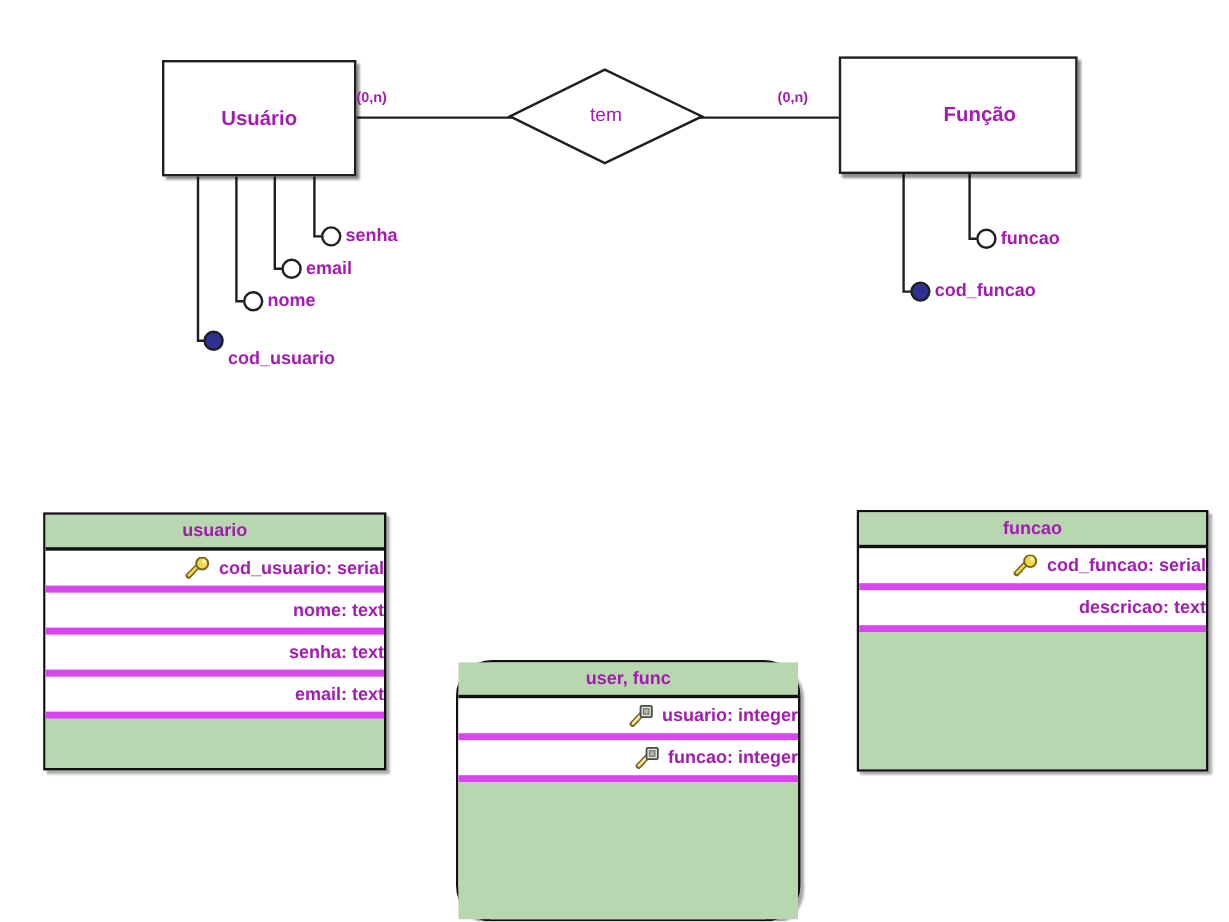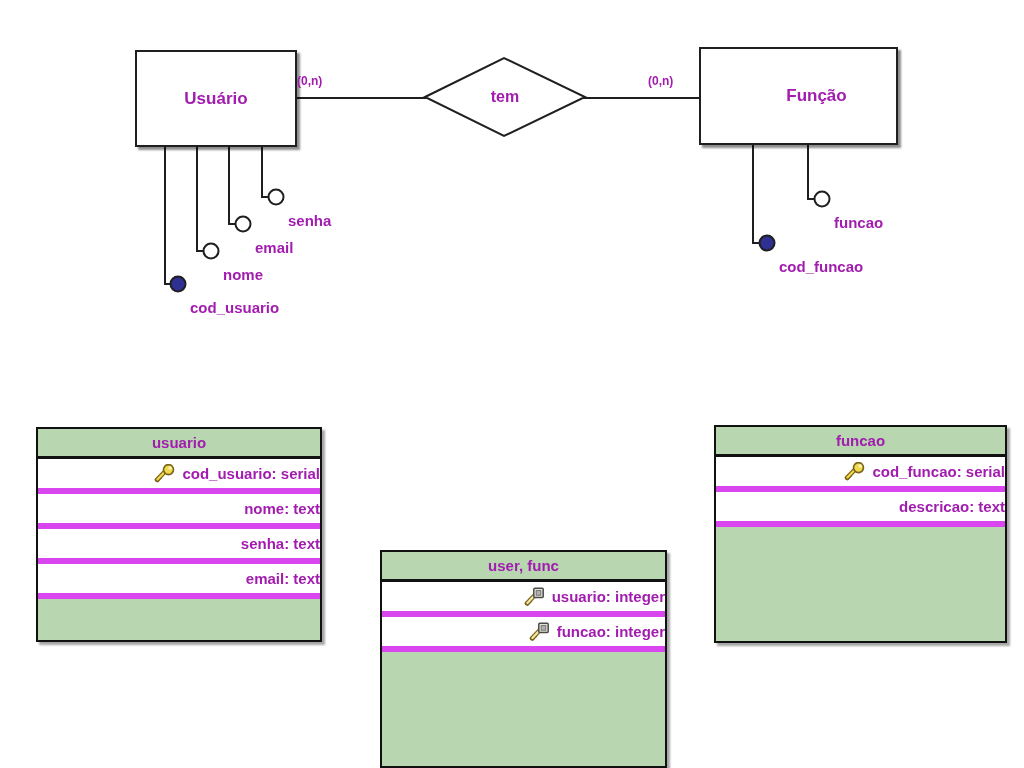--- a/index.html
+++ b/index.html
@@ -10,30 +10,30 @@
   .wires { position:absolute; left:0; top:0; z-index:1; }
 
   
   .entity-box {
     position:absolute; background:#ffffff; border:2px solid #1f1f1f;
     box-shadow:3px 3px 2px rgba(0,0,0,0.45);
     display:flex; align-items:center; justify-content:center;
     font-weight:bold; font-size:17px; z-index:2;
   }
   .diamond-label {
-    position:absolute; z-index:2; font-weight:bold; font-size:16px;
+    position:absolute; z-index:2; font-weight:normal; font-size:16px;
     text-align:center;
   }
   .card-label {
     position:absolute; z-index:2; font-weight:bold; font-size:12px;
     white-space:nowrap;
   }
   .attr-label {
     position:absolute; z-index:2; font-weight:bold; font-size:15px;
-    white-space:nowrap; line-height:18px;margin-top:24px;
+    white-space:nowrap; line-height:18px;
   }
 
   
   .db-table {
     position:absolute; z-index:2; border:2px solid #111; background:#fff;
     box-shadow:3px 3px 2px rgba(0,0,0,0.35);
     display:flex; flex-direction:column;margin-top:10px;
   }
   .tbl-header {
     height:27px; border-bottom:3px solid #111;
@@ -84,21 +84,21 @@
     <span>Função</span>
   </div>
 
   <div class="diamond-label" style="left:460px; top:88px; width:90px;">tem</div>
   <div class="card-label" style="left:297px; top:74px;">(0,n)</div>
   <div class="card-label" style="left:648px; top:74px;">(0,n)</div>
 
   <div class="attr-label" style="left:288px; top:188px;">senha</div>
   <div class="attr-label" style="left:255px; top:215px;">email</div>
   <div class="attr-label" style="left:223px; top:242px;">nome</div>
-  <div class="attr-label" style="left:190px; top:275px;">cod_usuario</div>
+  <div class="attr-label" style="left:190px; top:290px;">cod_usuario</div>
   <div class="attr-label" style="left:834px; top:190px;">funcao</div>
   <div class="attr-label" style="left:779px; top:234px;">cod_funcao</div>
 
   <div class="db-table" style="left:36px; top:417px; width:282px; height:211px;">
     <div class="tbl-header" style="background:#b8d6b0;">
       <span>usuario</span>
     </div>
     <div class="tbl-row">
       <svg class="keyicon" viewBox="0 0 22 20">
         <line x1="11" y1="7.5" x2="3" y2="15.8" stroke="#7a6318" stroke-width="4.6" stroke-linecap="round"></line>
@@ -115,21 +115,21 @@
     </div>
     <div class="tbl-row nokey">
       <span>senha: text</span>
     </div>
     <div class="tbl-row nokey">
       <span>email: text</span>
     </div>
     <div class="tbl-footer" style="background:#b8d6b0;"></div>
   </div>
 
-  <div class="db-table" style="left:380px; top:540px; width:283px; height:214px;">
+  <div class="db-table" style="left:380px; top:540px; width:283px; height:214px;border-radius:30px;">
     <div class="tbl-header" style="background:#b8d6b0;">
       <span>user, func</span>
     </div>
     <div class="tbl-row">
       <svg class="keyicon" viewBox="0 0 22 20">
         <line x1="11" y1="8" x2="3" y2="16.3" stroke="#7a6318" stroke-width="4.6" stroke-linecap="round"></line>
         <line x1="5.6" y1="13.7" x2="7.2" y2="15.5" stroke="#7a6318" stroke-width="3"></line>
         <line x1="3.2" y1="16.1" x2="4.8" y2="17.9" stroke="#7a6318" stroke-width="3"></line>
         <line x1="11" y1="8" x2="3.4" y2="15.9" stroke="#f3e8a8" stroke-width="2.2" stroke-linecap="round"></line>
         <rect x="9.8" y="1.2" width="9.4" height="9.4" rx="1" fill="#e3e3da" stroke="#4a4a4a" stroke-width="1.5"></rect>

